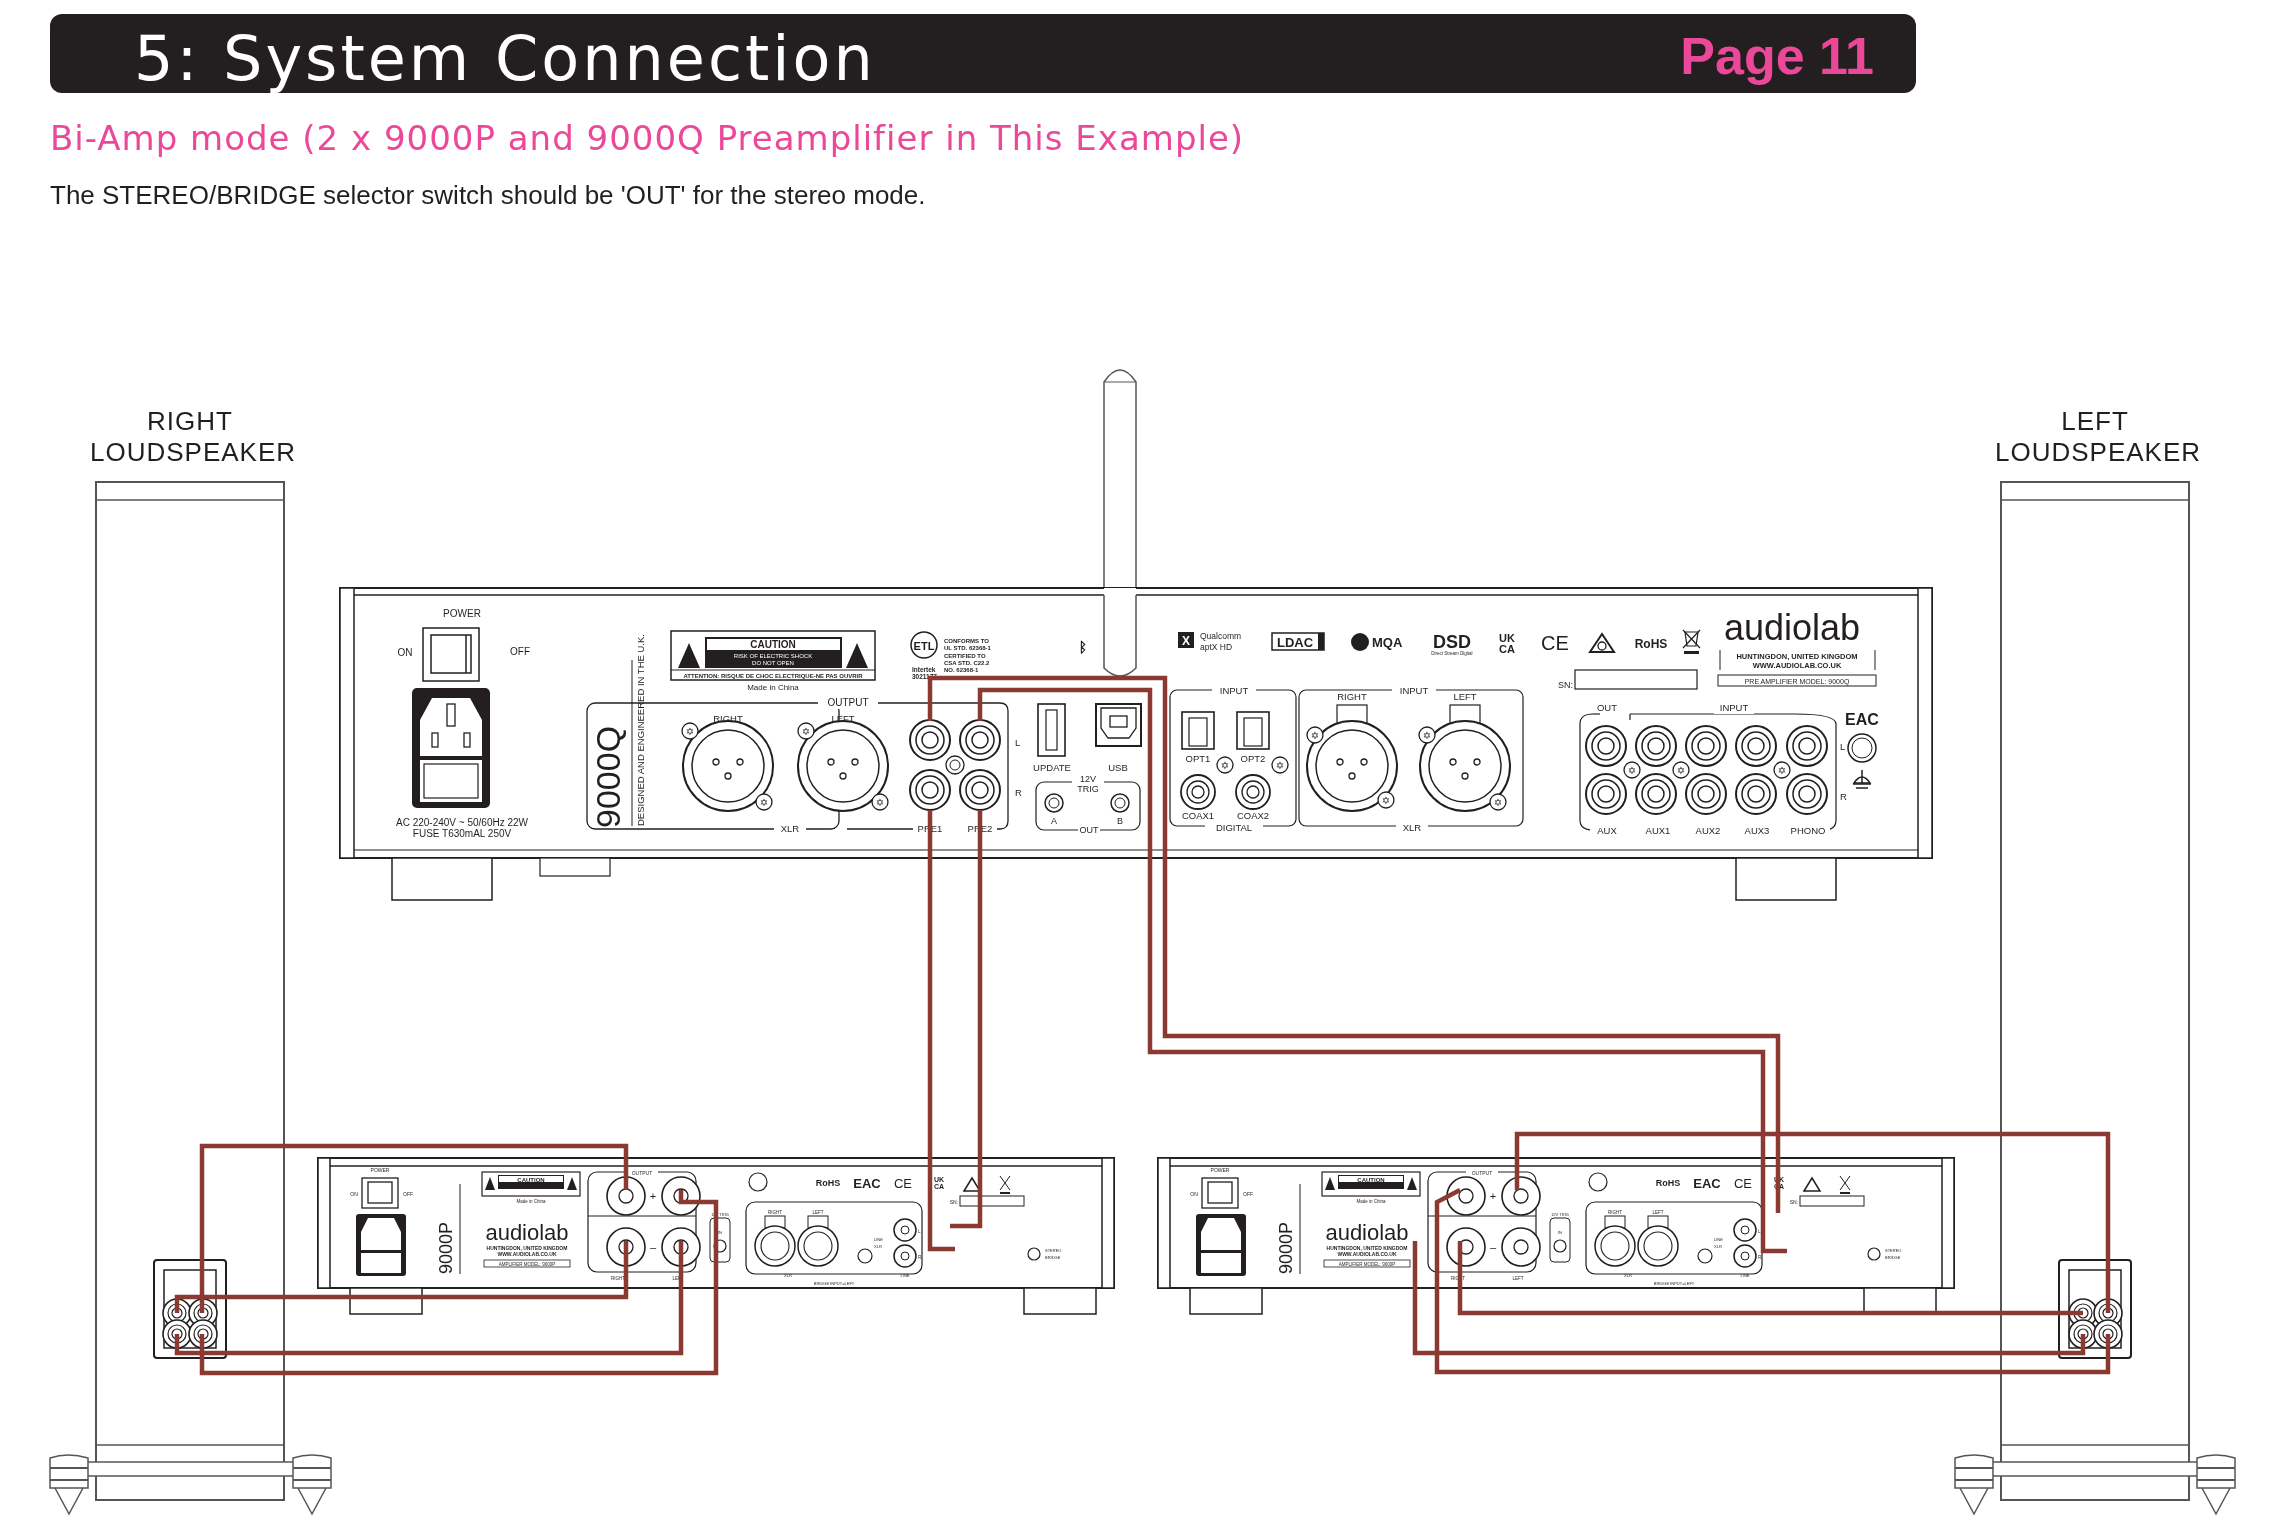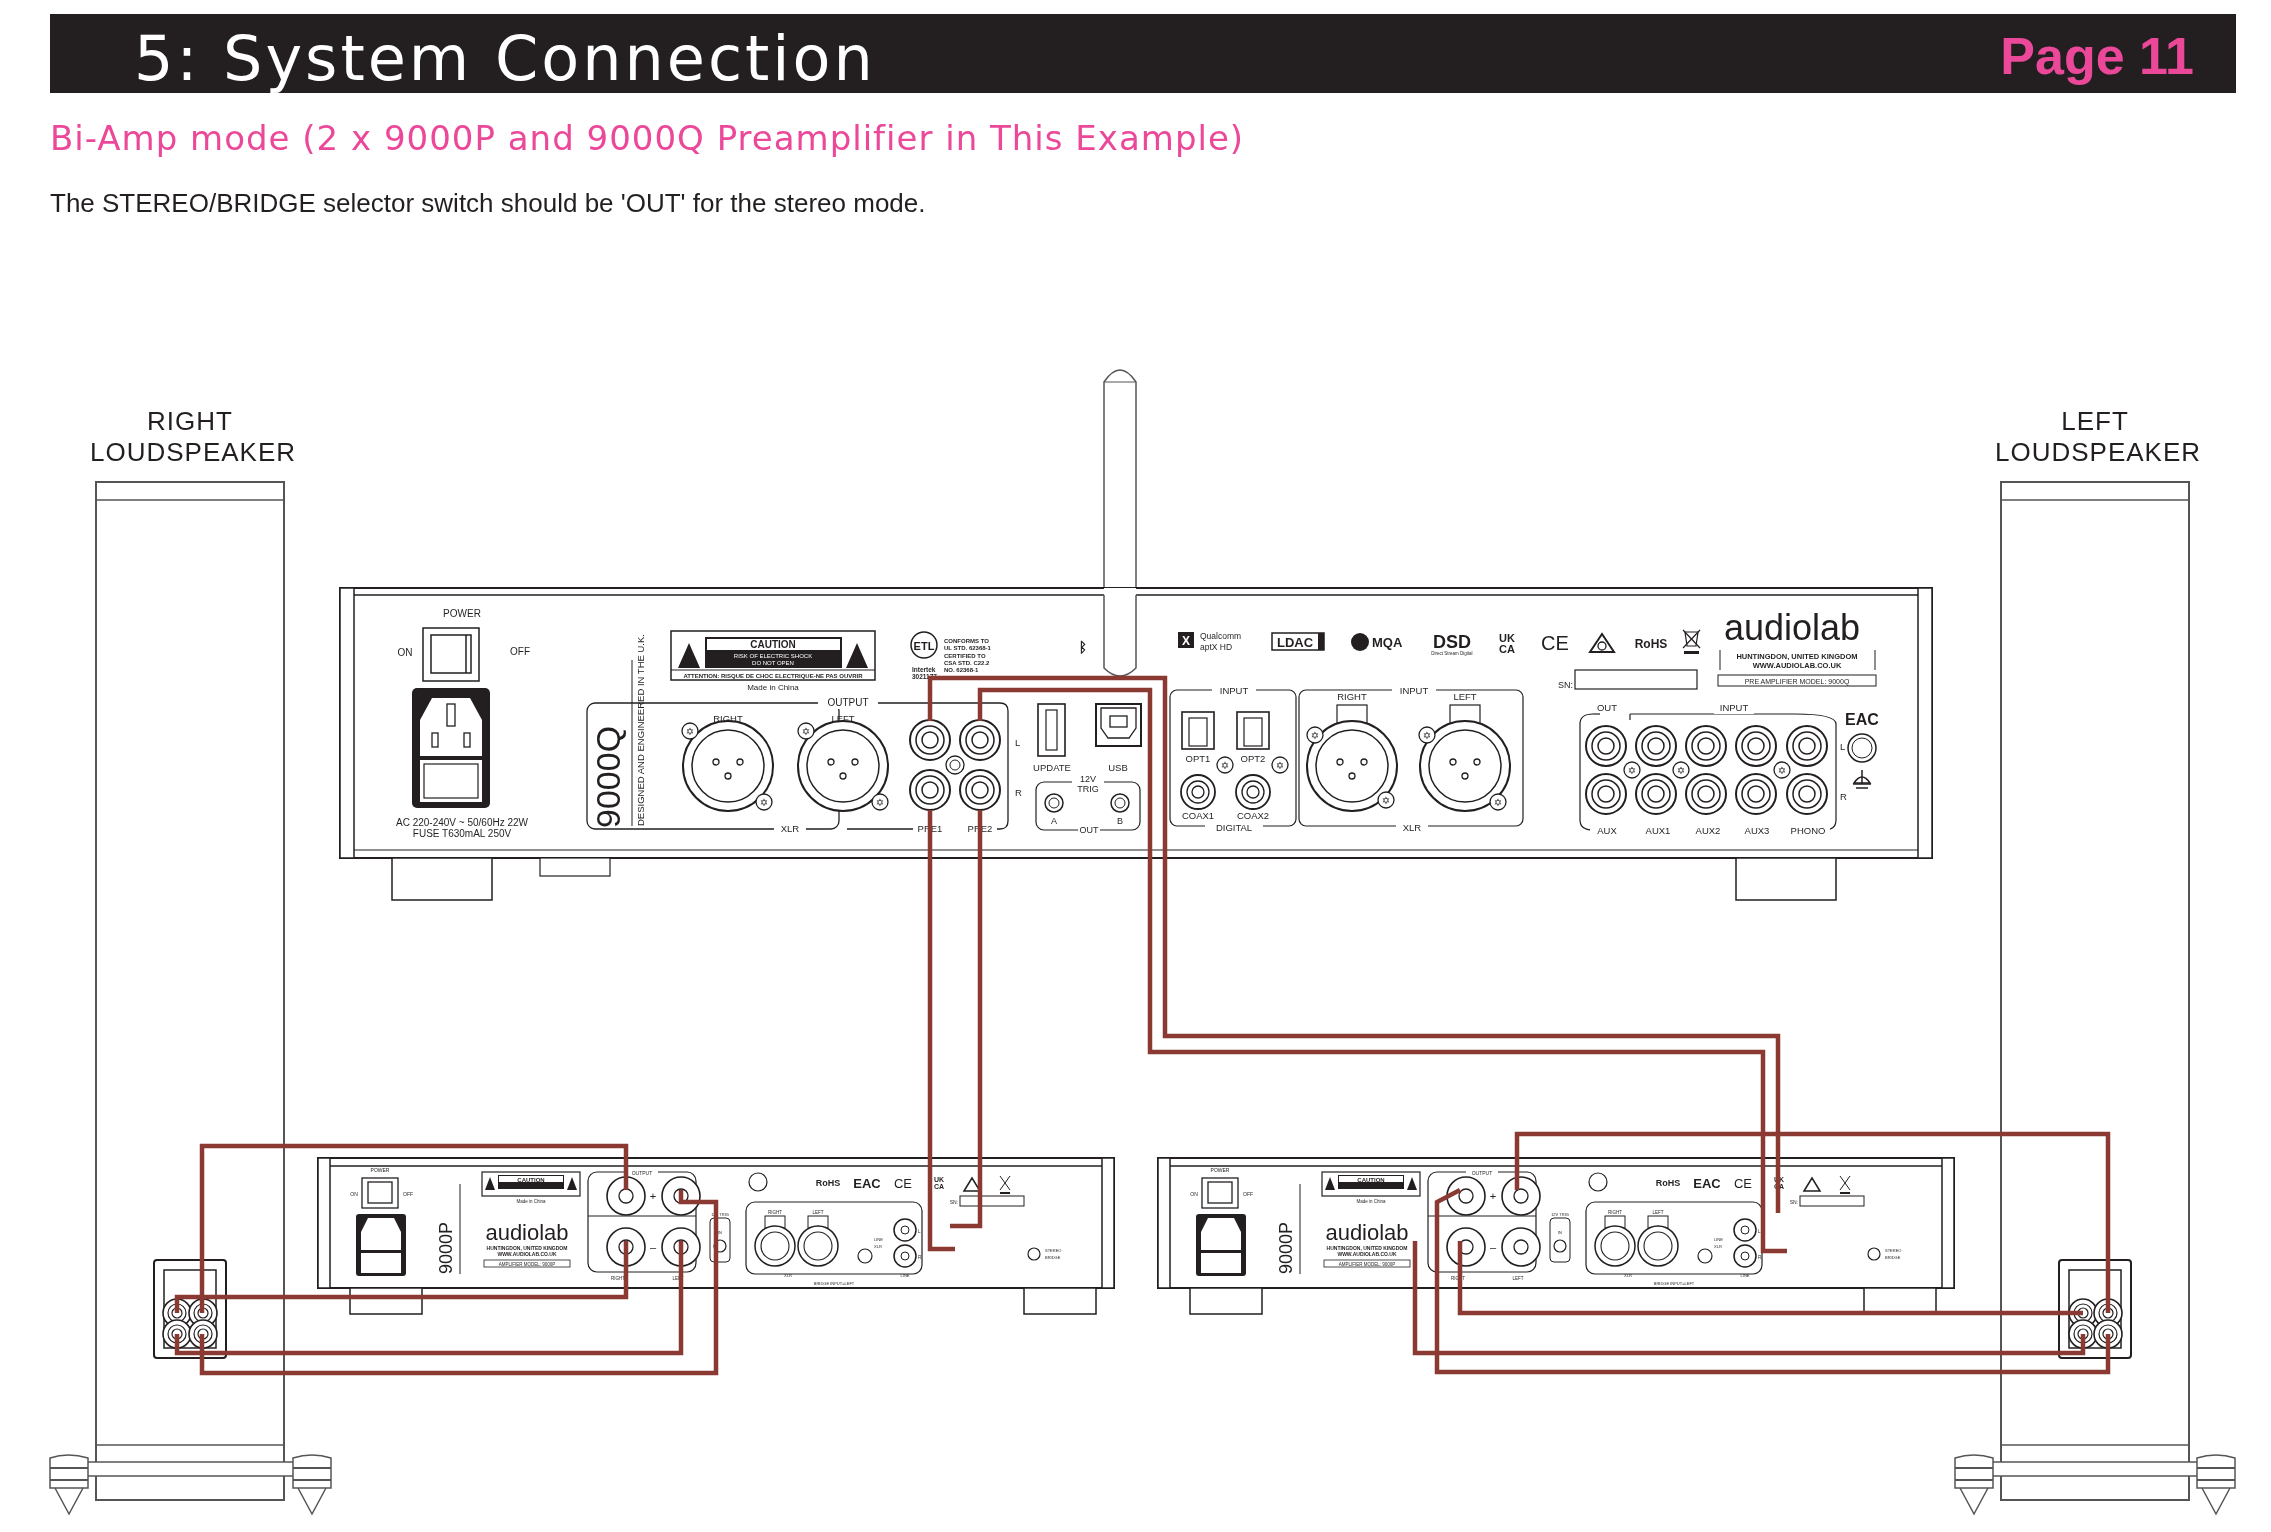--- a/index.html
+++ b/index.html
@@ -1,21 +1,21 @@
 <!DOCTYPE html>
 <html><head>
 <meta charset="utf-8">
 <style>
   html, body { margin:0; padding:0; background:#ffffff; }
   body { width:2271px; height:1532px; position:relative; overflow:hidden; font-family:"DejaVu Sans", sans-serif; color:#231f20; }
-  .header-bar { position:absolute; left:50px; top:14px; width:2186px; height:79px; background:#231f20; }
+  .header-bar { position:absolute; left:50px; top:14px; width:1866px; height:79px; background:#231f20;border-radius:12px; }
   .header-title { position:absolute; left:84px; top:8px; font-family:"DejaVu Sans", sans-serif; font-size:62px; color:#ffffff; letter-spacing:3px; font-weight:normal; }
   .header-page { position:absolute; right:42px; top:12px; font-family:"Liberation Sans", sans-serif; font-size:52px; color:#ec4899;font-weight:bold; }
   .subtitle { position:absolute; left:50px; top:118px; font-family:"DejaVu Sans", sans-serif; font-size:34px; color:#ec4899; letter-spacing:1px; }
-  .note { position:absolute; left:50px; top:180px; font-family:"Liberation Sans", sans-serif; font-size:26px; color:#231f20;margin-top:8px; }
+  .note { position:absolute; left:50px; top:180px; font-family:"Liberation Sans", sans-serif; font-size:26px; color:#231f20; }
   .spk-label { position:absolute; font-family:"Liberation Sans", sans-serif; font-size:26px; color:#231f20; text-align:center; line-height:31px; letter-spacing:1px; }
   svg#diagram { position:absolute; left:0; top:0; }
   svg text { font-family:"Liberation Sans", sans-serif; fill:#231f20; }
 </style>
 </head>
 <body>
 
 <div class="header-bar" style="background: rgb(35, 31, 32);">
   <div class="header-title">5: System Connection</div>
   <div class="header-page">Page 11</div>

